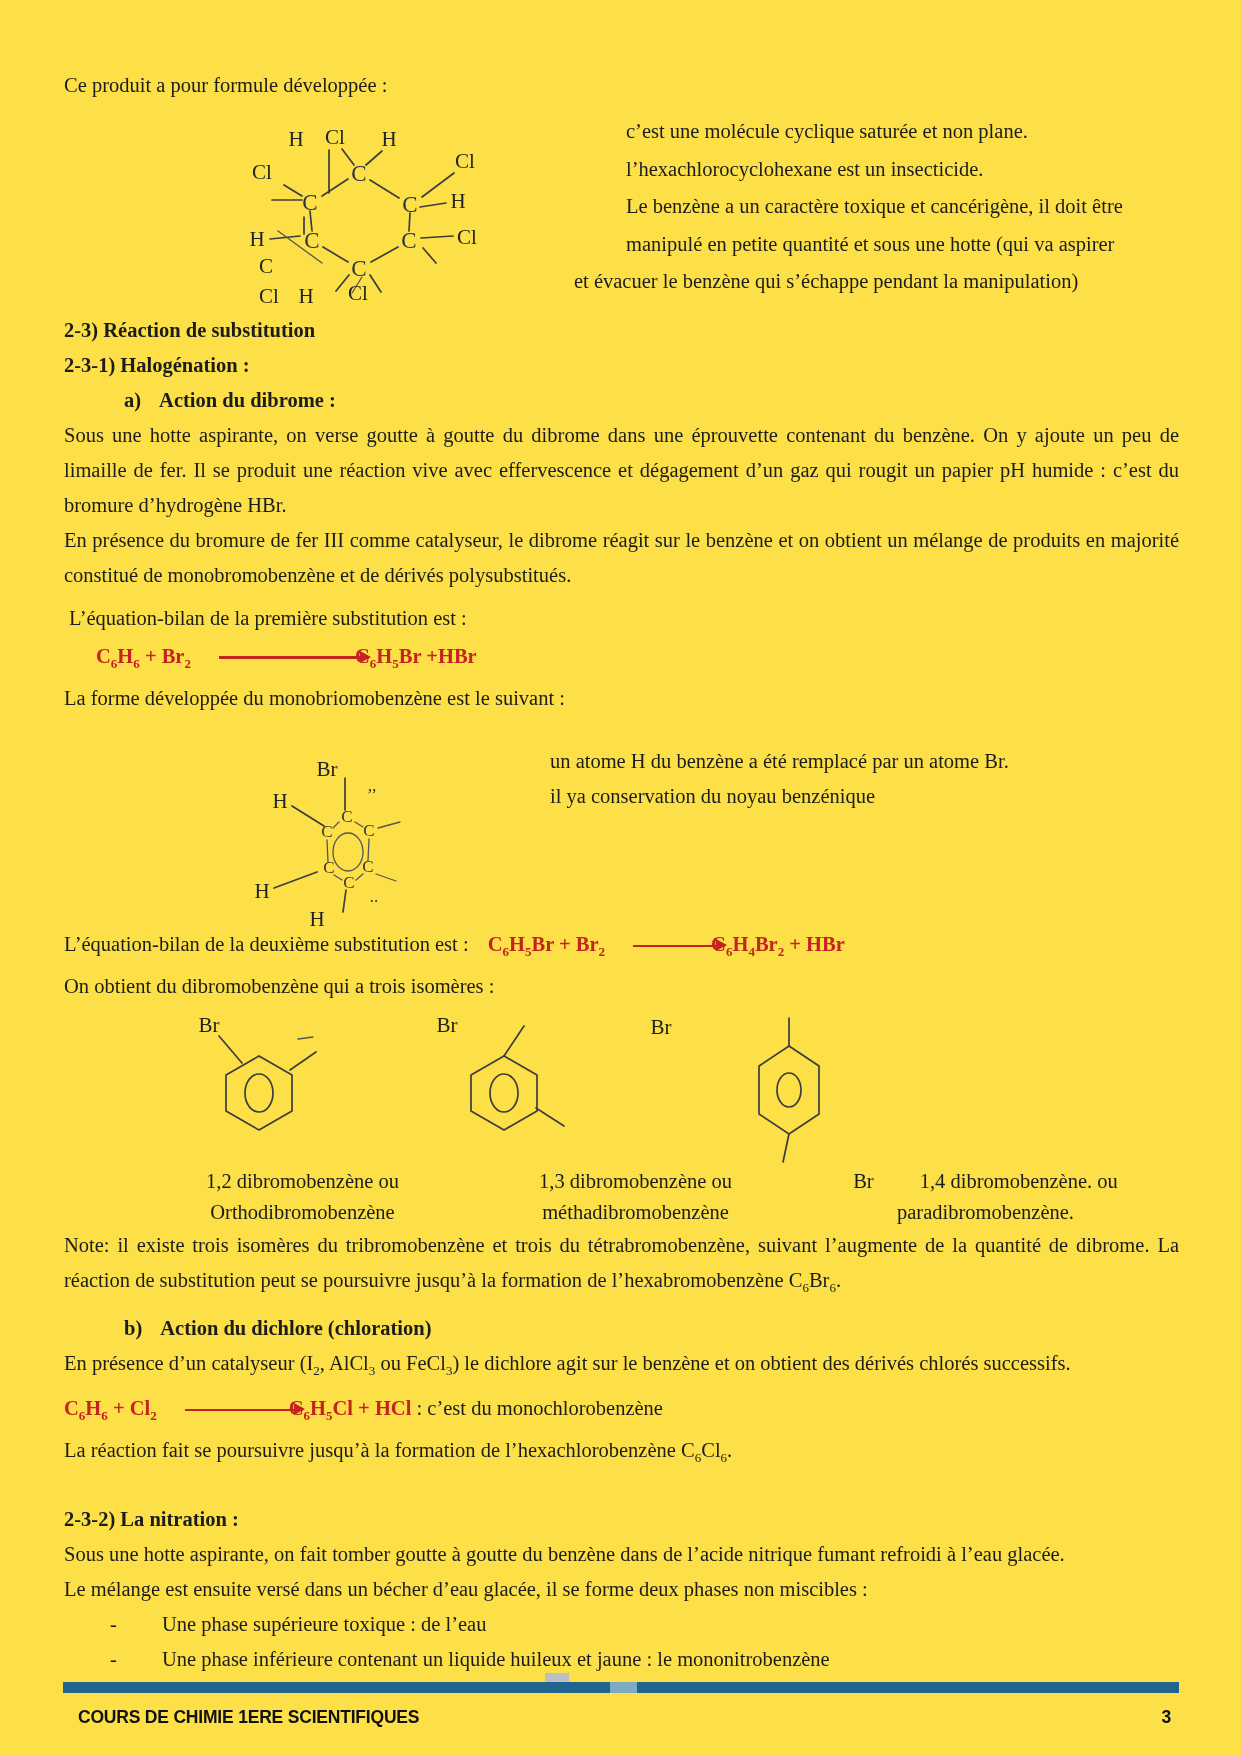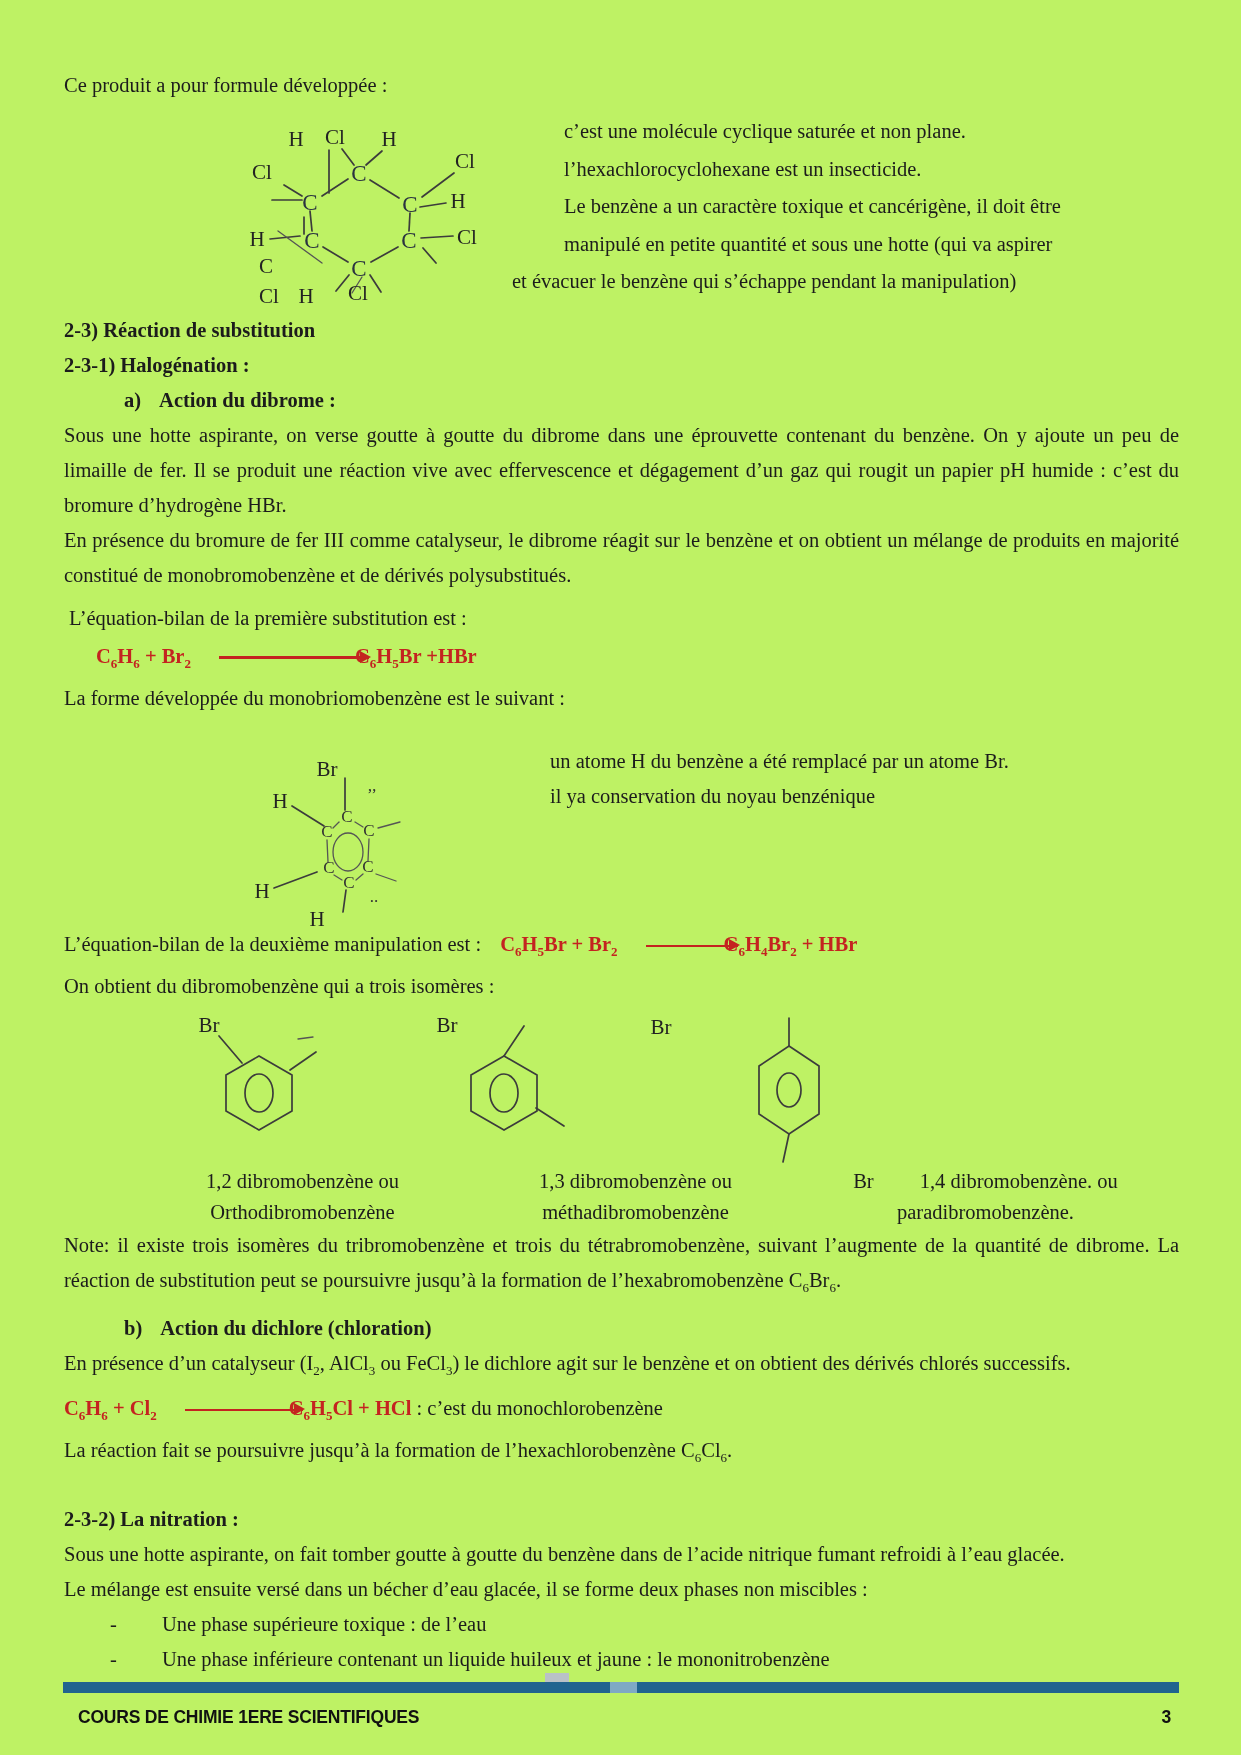--- a/index.html
+++ b/index.html
@@ -1,31 +1,31 @@
 <!DOCTYPE html>
 <html><head>
 <meta charset="utf-8">
 <style>
   html,body{margin:0;padding:0;background:#e8e8e8;}
   .page{
     position:relative; width:1241px; height:1755px; margin:0 auto;
-    background:#bef264; overflow:hidden;
+    background:#fde047; overflow:hidden;
     font-family:"Liberation Serif", serif;
     color:#1c1c1c; font-size:20.5px; line-height:35px;
   }
   .content{padding:68px 62px 0 64px;}
   .line{white-space:nowrap;}
   p.just{ text-align:justify; margin:0; }
   .heading{ font-weight:bold; margin:0; }
   .h-sub{ margin-left:60px; }
   .h-sub .hlabel{ margin-right:18px; }
   
   .fig1{ display:flex; align-items:flex-start; margin:2px 0 0 0; height:208px;}
   .fig1 svg{ margin-left:168px; flex:0 0 auto; }
-  .fig1-text{ padding-top:8px; }
+  .fig1-text{ margin-left:62px; padding-top:8px; }
   .fig1-text div{ line-height:37.5px; white-space:nowrap;}
   .fig1-text .ind{ margin-left:52px; }
   
   .bond{ stroke:#3c3c3c; stroke-width:1.7; stroke-linecap:round; fill:none;}
   .bond-thin{ stroke:#555; stroke-width:1.3; stroke-linecap:round; fill:none;}
   text.atom{ font-family:"Liberation Serif",serif; font-size:21px; fill:#222; }
   text.atom-big{ font-family:"Liberation Serif",serif; font-size:23px; fill:#2a3340; }
   text.atom-small{ font-family:"Liberation Serif",serif; font-size:17px; fill:#333; }
   
   .eq{ color:#c42320; font-weight:bold; white-space:nowrap;}
@@ -169,21 +169,21 @@
         <text class="atom" x="85" y="204" text-anchor="middle">H</text>
         <text class="atom-small" x="142" y="180" text-anchor="middle">..</text>
       </svg>
       <div class="fig2-text">
         <div>un atome H du benzène a été remplacé par un atome Br.</div>
         <div>il ya conservation du noyau benzénique</div>
       </div>
     </div>
 
     <div class="line">
-      <span>L’équation-bilan de la deuxième manipulation est :</span>
+      <span>L’équation-bilan de la deuxième substitution est :</span>
       <span class="eq" style="margin-left:14px;"><span><span>C</span><sub class="fsub">6</sub><span>H</span><sub class="fsub">5</sub><span>Br  +  Br</span><sub class="fsub">2</sub></span><span class="arrow a-mid overlap"></span><span><span>C</span><sub class="fsub">6</sub><span>H</span><sub class="fsub">4</sub><span>Br</span><sub class="fsub">2</sub><span>  +  HBr</span></span></span>
     </div>
     <div class="line">On obtient du dibromobenzène qui a trois isomères :</div>
 
     <div class="rings">
       <svg width="190" height="156" viewBox="0 0 190 156" style="margin-left:100px;">
         <path class="bond" d="M55,28 L78,55"></path>
         <path class="bond" d="M95,48 L128,67 L128,103 L95,122 L62,103 L62,67 Z"></path>
         <ellipse cx="95" cy="85" rx="14" ry="19" class="bond"></ellipse>
         <path class="bond" d="M126,62 L152,44"></path>

